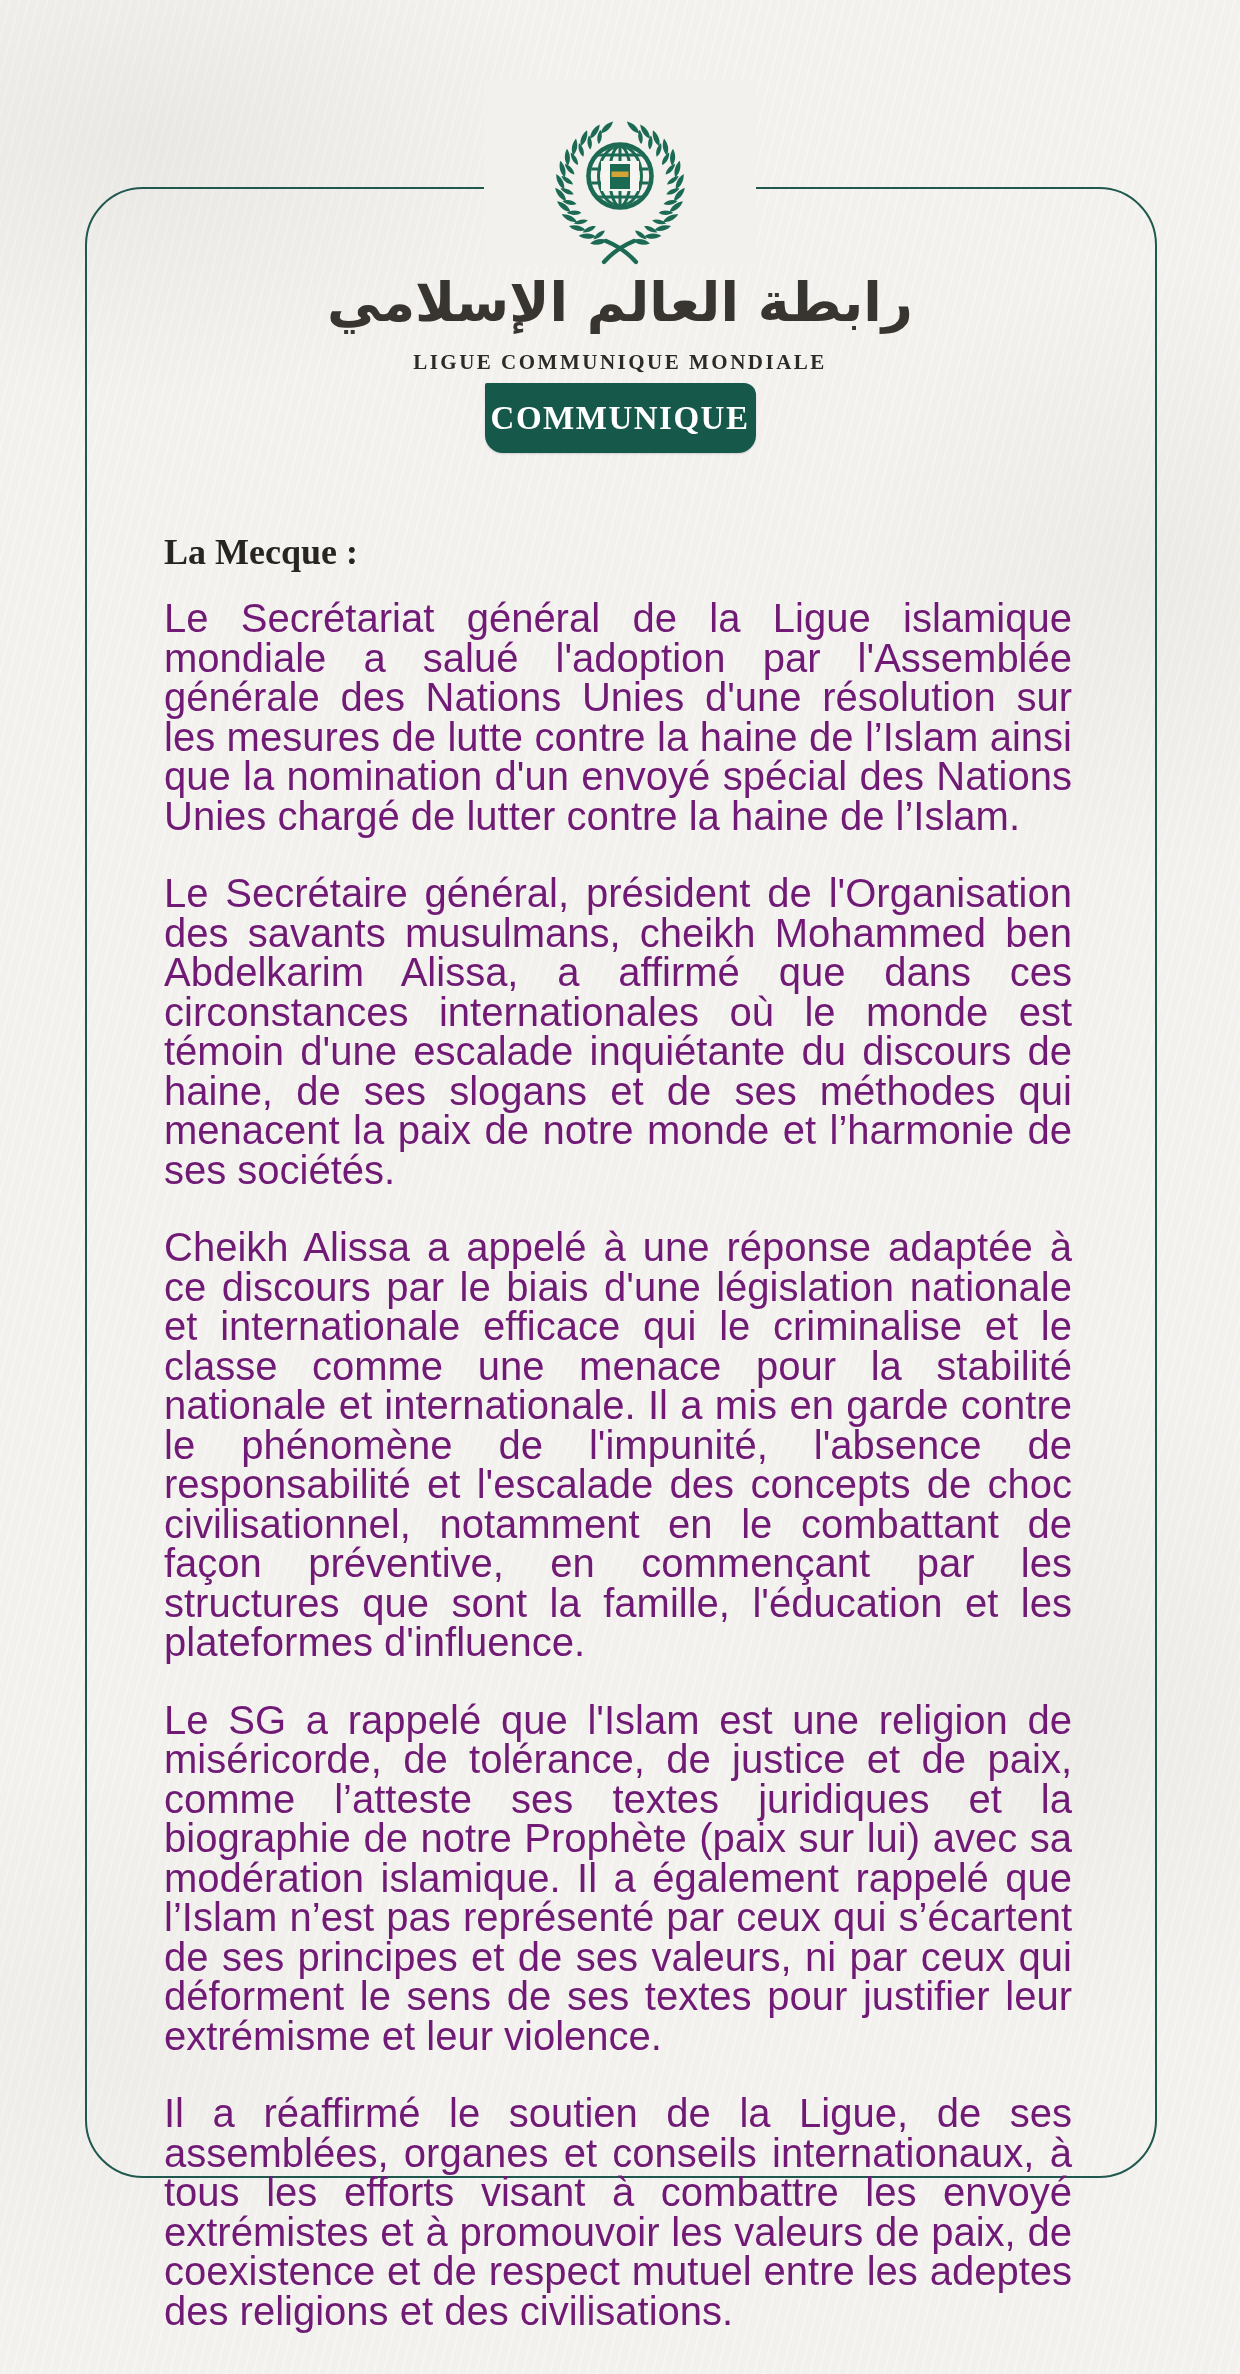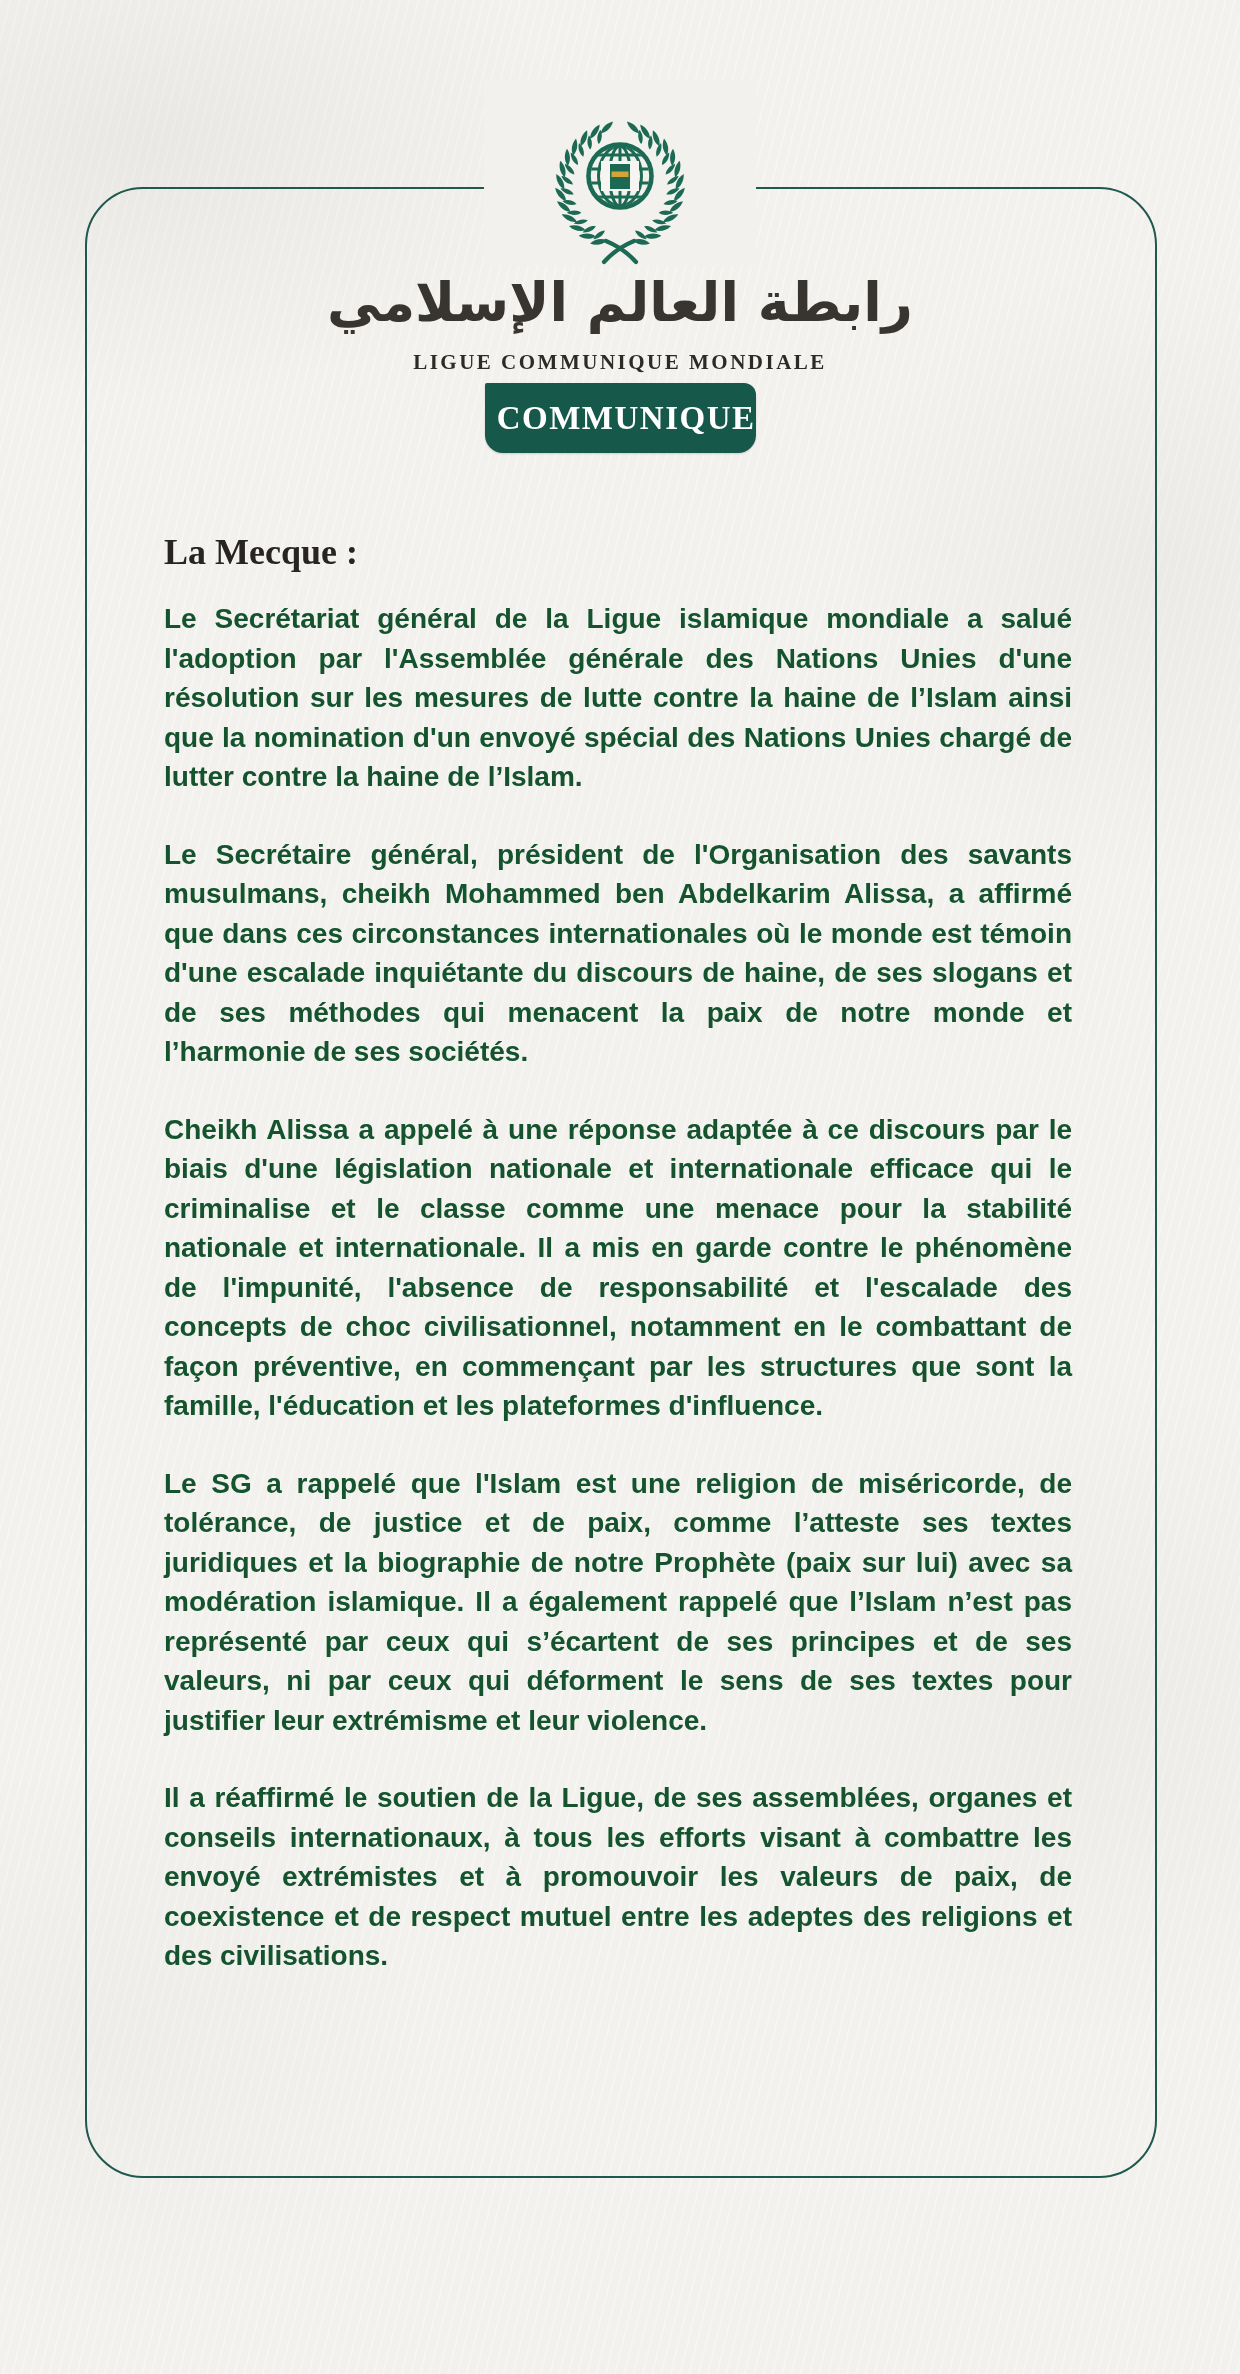--- a/index.html
+++ b/index.html
@@ -57,21 +57,21 @@
     font-weight:bold;
     font-size:21px;letter-spacing:2.5px;
     color:#2e2b27;
     text-align:center;
   }
   .badge{
     margin-top:8px;
     width:271px;height:70px;
     background:var(--badge-color,#165849);
     border-radius:2px 12px 18px 18px;
-    display:flex;align-items:center;justify-content:flex-end;
+    display:flex;align-items:center;justify-content:center;
     box-shadow:0 1px 2px rgba(0,0,0,.15);
   }
   .badge span{
     font-family:"Liberation Serif","DejaVu Serif",serif;
     font-weight:bold;
     font-size:33px;letter-spacing:1.5px;
     color:#ffffff;
   }
   .content{
     position:absolute;left:164px;top:531px;width:908px;
@@ -79,24 +79,24 @@
   }
   .content h2{
     margin:0 0 26px 0;
     font-family:"Liberation Serif","DejaVu Serif",serif;
     font-weight:bold;
     font-size:36px;
     color:#272421;
   }
   .content p{
     margin:0 0 38px 0;
-    font-size:28px;
+    font-size:40px;
     line-height:39.5px;
-    font-weight:700;
-    color:#14532d;
+    font-weight:400;
+    color:#701a75;
     text-align:justify;
   }
   .content p:last-child{margin-bottom:0;}
 </style>
 </head>
 <body>
 
 <div class="page" style="background: rgb(242, 241, 238);">
 
   <div class="frame"></div>

